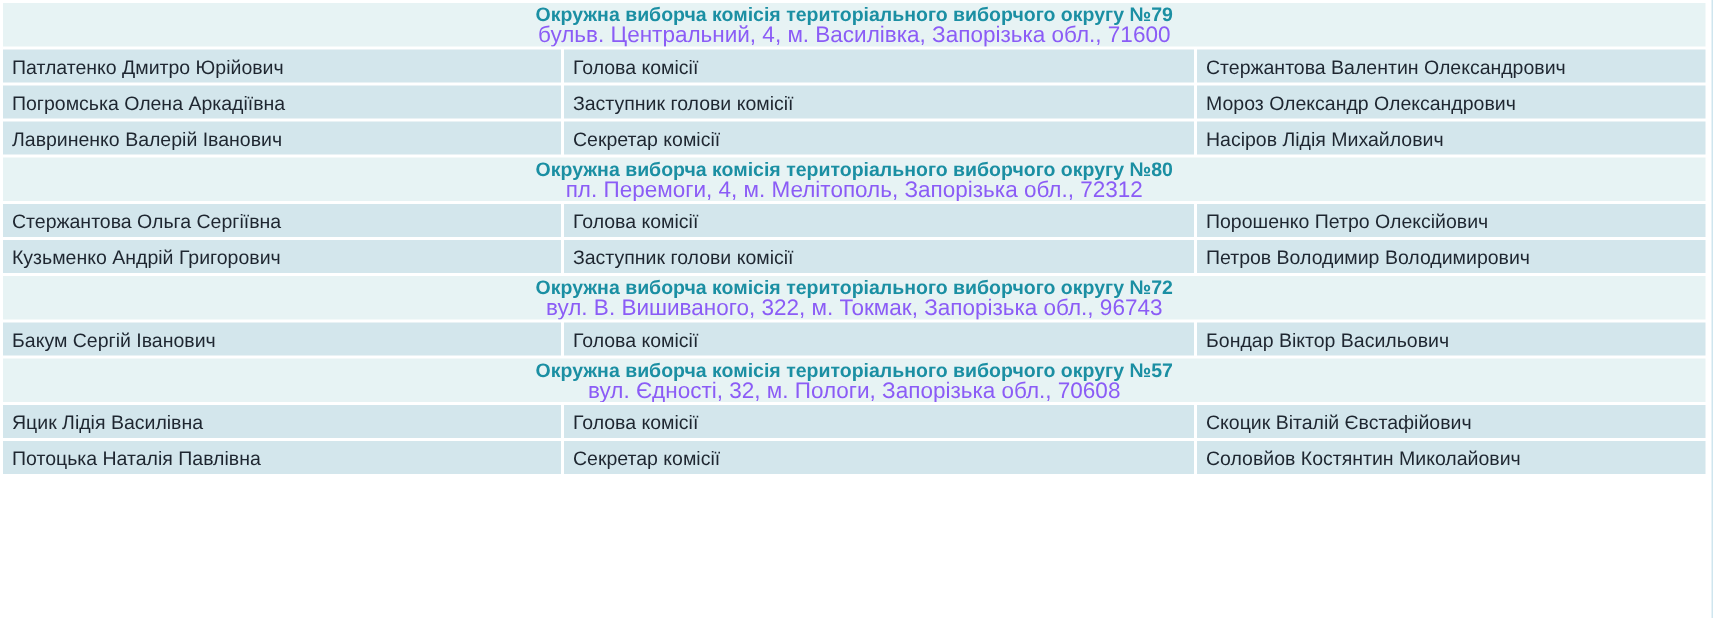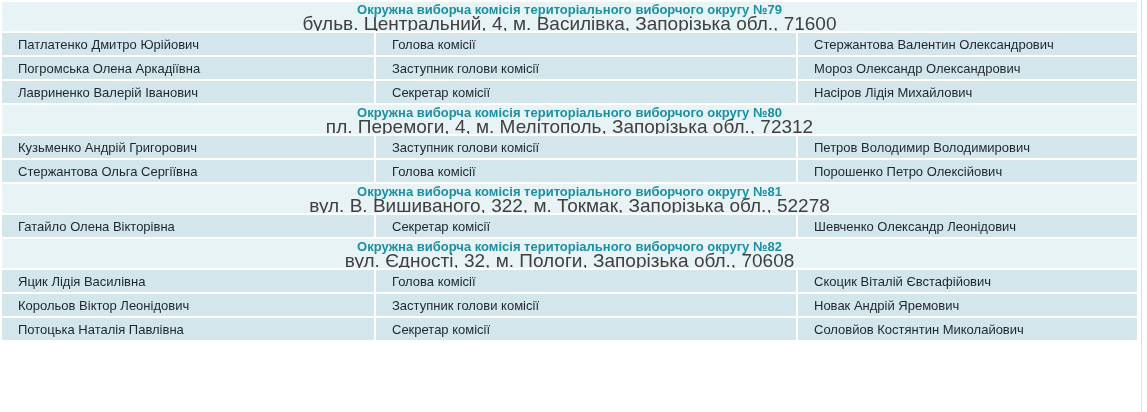--- a/index.html
+++ b/index.html
@@ -20,41 +20,41 @@
     table-layout: fixed;
     width: 1139px;
   }
   col.c1 { width: 372px; }
   col.c2 { width: 420px; }
   col.c3 { width: 339px; }
   td {
     background: #d3e6ec;
     color: #1e2630;
     font-size: 13px;
-    padding: 2px 16px;
+    padding: 2px 6px;
     height: 18px;
     vertical-align: middle;
     white-space: nowrap;
     overflow: hidden;
   }
   tr.section-header td {
     background: #e7f3f4;
     text-align: center;
     padding: 0 5px;
     height: auto;
   }
   .section-title {
     color: #1b8fa3;
     font-weight: bold;
     font-size: 13px;
     line-height: 15px;
   }
   .section-address {
-    color: #404040;
-    font-size: 19px;
+    color: #8b5cf6;
+    font-size: 15px;
     line-height: 14px;
   }
   .page-right-rule {
     position: absolute;
     top: 0;
     left: 1141px;
     width: 1px;
     height: 412px;
     background: #cfe6ef;
   }
@@ -94,61 +94,56 @@
   </tbody>
 
   <tbody>
     <tr class="section-header">
       <td colspan="3">
         <div class="section-title">Окружна виборча комісія територіального виборчого округу №80</div>
         <div class="section-address">пл. Перемоги, 4, м. Мелітополь, Запорізька обл., 72312</div>
       </td>
     </tr>
     <tr>
+      <td>Стержантова Ольга Сергіївна</td>
+      <td>Голова комісії</td>
+      <td>Порошенко Петро Олексійович</td>
+    </tr>
+    <tr>
       <td>Кузьменко Андрій Григорович</td>
       <td>Заступник голови комісії</td>
       <td>Петров Володимир Володимирович</td>
-    </tr>
-    <tr>
-      <td>Стержантова Ольга Сергіївна</td>
-      <td>Голова комісії</td>
-      <td>Порошенко Петро Олексійович</td>
     </tr>
   </tbody>
 
   <tbody>
     <tr class="section-header">
       <td colspan="3">
-        <div class="section-title">Окружна виборча комісія територіального виборчого округу №81</div>
-        <div class="section-address">вул. В. Вишиваного, 322, м. Токмак, Запорізька обл., 52278</div>
+        <div class="section-title">Окружна виборча комісія територіального виборчого округу №72</div>
+        <div class="section-address">вул. В. Вишиваного, 322, м. Токмак, Запорізька обл., 96743</div>
       </td>
     </tr>
     <tr>
-      <td>Гатайло Олена Вікторівна</td>
-      <td>Секретар комісії</td>
-      <td>Шевченко Олександр Леонідович</td>
+      <td>Бакум Сергій Іванович</td>
+      <td>Голова комісії</td>
+      <td>Бондар Віктор Васильович</td>
     </tr>
   </tbody>
 
   <tbody>
     <tr class="section-header">
       <td colspan="3">
-        <div class="section-title">Окружна виборча комісія територіального виборчого округу №82</div>
+        <div class="section-title">Окружна виборча комісія територіального виборчого округу №57</div>
         <div class="section-address">вул. Єдності, 32, м. Пологи, Запорізька обл., 70608</div>
       </td>
     </tr>
     <tr>
       <td>Яцик Лідія Василівна</td>
       <td>Голова комісії</td>
       <td>Скоцик Віталій Євстафійович</td>
-    </tr>
-    <tr>
-      <td>Корольов Віктор Леонідович</td>
-      <td>Заступник голови комісії</td>
-      <td>Новак Андрій Яремович</td>
     </tr>
     <tr>
       <td>Потоцька Наталія Павлівна</td>
       <td>Секретар комісії</td>
       <td>Соловйов Костянтин Миколайович</td>
     </tr>
   </tbody>
 </table>
 
 <div class="page-right-rule"></div>

